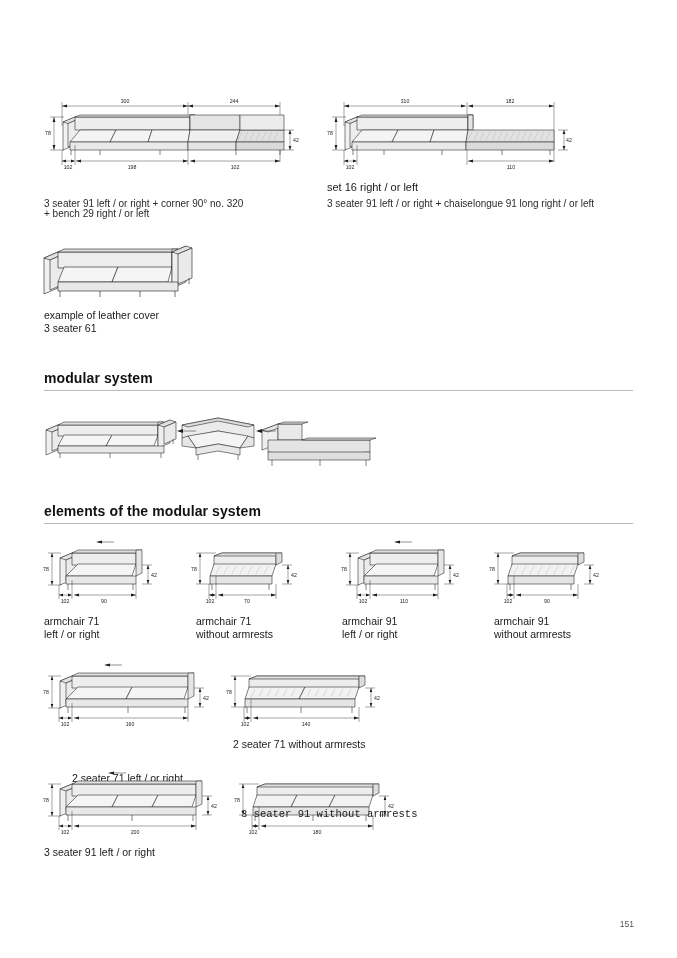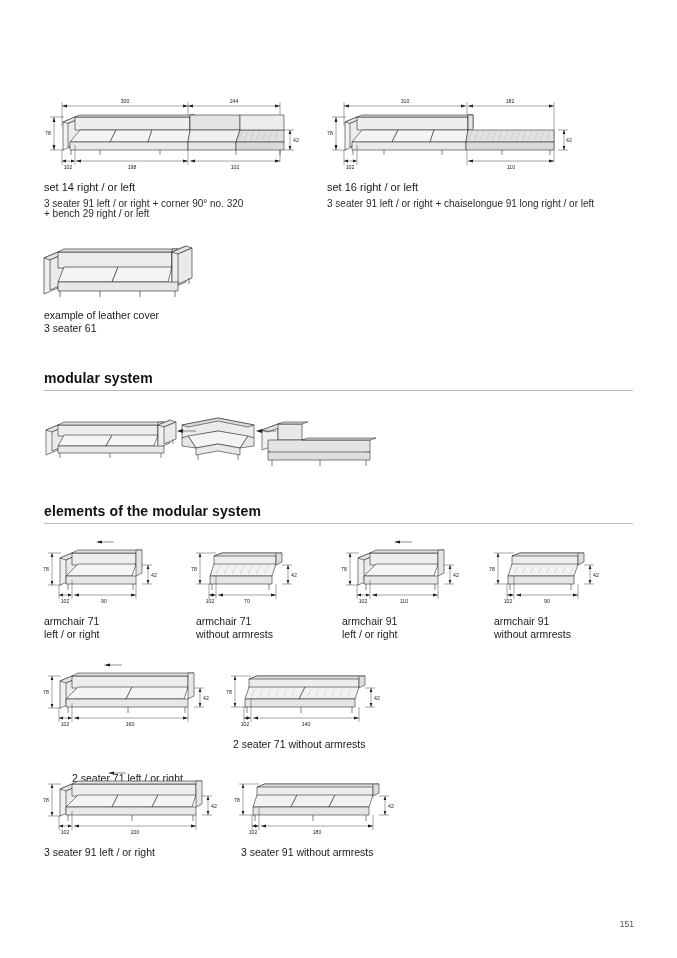--- a/index.html
+++ b/index.html
@@ -158,23 +158,20 @@
         <polygon points="148,75 143,73.6 143,76.4"></polygon>
         <polygon points="150,75 155,73.6 155,76.4"></polygon>
         <polygon points="240,75 235,73.6 235,76.4"></polygon>
       </g>
       <text class="dimtxt" x="28" y="83" text-anchor="middle">102</text>
       <text class="dimtxt" x="92" y="83" text-anchor="middle">198</text>
       <text class="dimtxt" x="195" y="83" text-anchor="middle">102</text>
     </svg>
   </div>
 
-  <div class="abs caption" style="left:44px; top:181px; width:240px;">
-    <span class="big">set 14 right / or left</span>
-  </div>
   <div class="abs sub" style="left:44px; top:199px; width:270px;">
     <div>3 seater 91 left / or right + corner 90° no. 320</div>
     <div>+ bench 29 right / or left</div>
   </div>
 
   <div class="fig" style="left:322px; top:86px;">
     <svg width="250" height="92" viewBox="0 0 250 92">
       <g stroke="#1d1d1d" stroke-width="0.4" fill="none">
         <line x1="22" y1="20" x2="144" y2="20"></line>
         <line x1="146" y1="20" x2="232" y2="20"></line>
@@ -862,19 +859,19 @@
       <g fill="#1d1d1d">
         <polygon points="19,63 23,61.6 23,64.4"></polygon>
         <polygon points="26,63 22,61.6 22,64.4"></polygon>
         <polygon points="28,63 33,61.6 33,64.4"></polygon>
         <polygon points="140,63 135,61.6 135,64.4"></polygon>
       </g>
       <text class="dimtxt" x="20" y="71" text-anchor="middle">102</text>
       <text class="dimtxt" x="84" y="71" text-anchor="middle">180</text>
     </svg>
   </div>
-  <div class="abs caption" style="left:241px; top:846px; width:230px;">
+  <div class="abs caption" style="left:241px; top:808px; width:230px;font-family:Liberation Mono, monospace;">
     <div>3 seater 91 without armrests</div>
   </div>
 
   <div class="folio">151</div>
 
 </div>
 
 </body></html>

